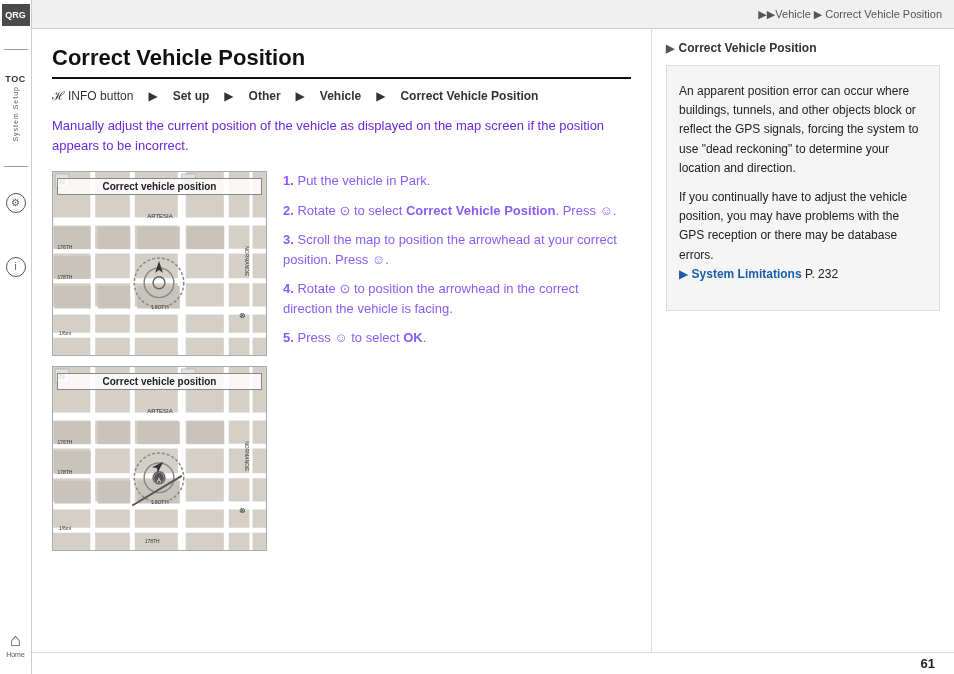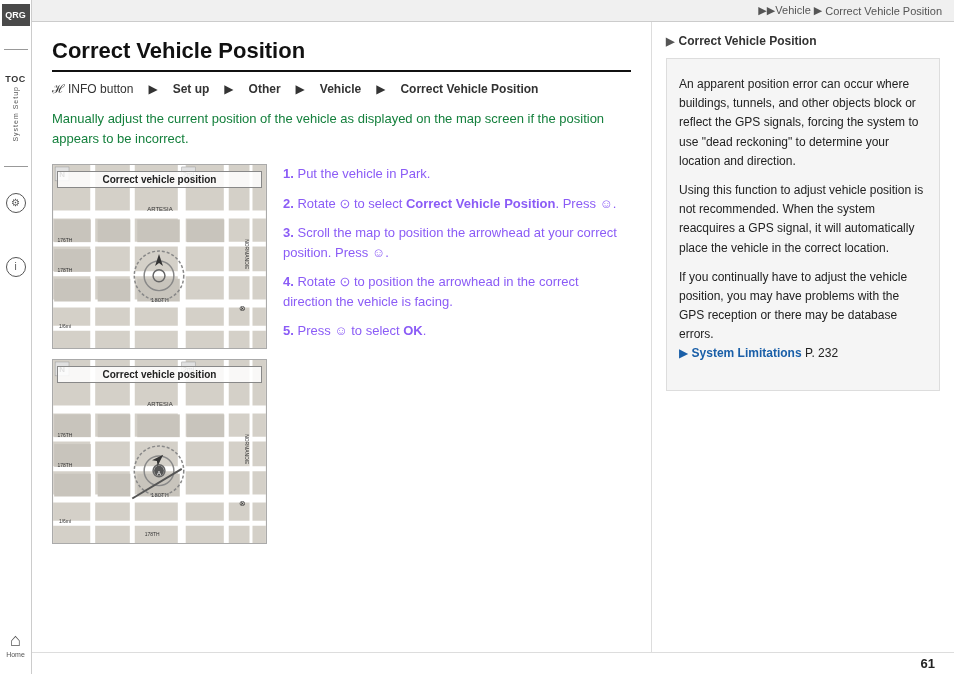--- a/index.html
+++ b/index.html
@@ -96,21 +96,21 @@
     .main {
       flex: 1;
       display: flex;
       flex-direction: column;
       height: 674px;
       overflow: hidden;
     }
 
     
     .breadcrumb-bar {
-      height: 22px;
+      height: 29px;
       background: #f0f0f0;
       border-bottom: 1px solid #ccc;
       display: flex;
       align-items: center;
       justify-content: flex-end;
       padding-right: 12px;
       font-size: 11px;
       color: #333;
     }
     .breadcrumb-bar span {
@@ -156,21 +156,21 @@
     }
     .bc-bold {
       font-weight: bold;
     }
     .bc-arrow {
       margin: 0 3px;
     }
 
     .description {
       font-size: 13px;
-      color: #15803d;
+      color: #6d28d9;
       line-height: 1.5;
       margin-bottom: 16px;
       max-width: 560px;
     }
 
     
     .two-col {
       display: flex;
       gap: 16px;
     }
@@ -461,21 +461,20 @@
 
     </div>
 
     <div class="right-panel">
       <div class="right-panel-title">
         <span class="right-arrow-icon">▶</span>
         <span>Correct Vehicle Position</span>
       </div>
       <div class="right-panel-box">
         <div class="right-panel-text">An apparent position error can occur where buildings, tunnels, and other objects block or reflect the GPS signals, forcing the system to use "dead reckoning" to determine your location and direction.</div>
-        <div class="right-panel-text">Using this function to adjust vehicle position is not recommended. When the system reacquires a GPS signal, it will automatically place the vehicle in the correct location.</div>
         <div class="right-panel-text">
           <span>If you continually have to adjust the vehicle position, you may have problems with the GPS reception or there may be database errors.</span>
           <br>
           <span style="color:#1a5fa8;">▶</span>
           <a class="link-blue">System Limitations</a>
           <span>P. 232</span>
         </div>
       </div>
     </div>
 

